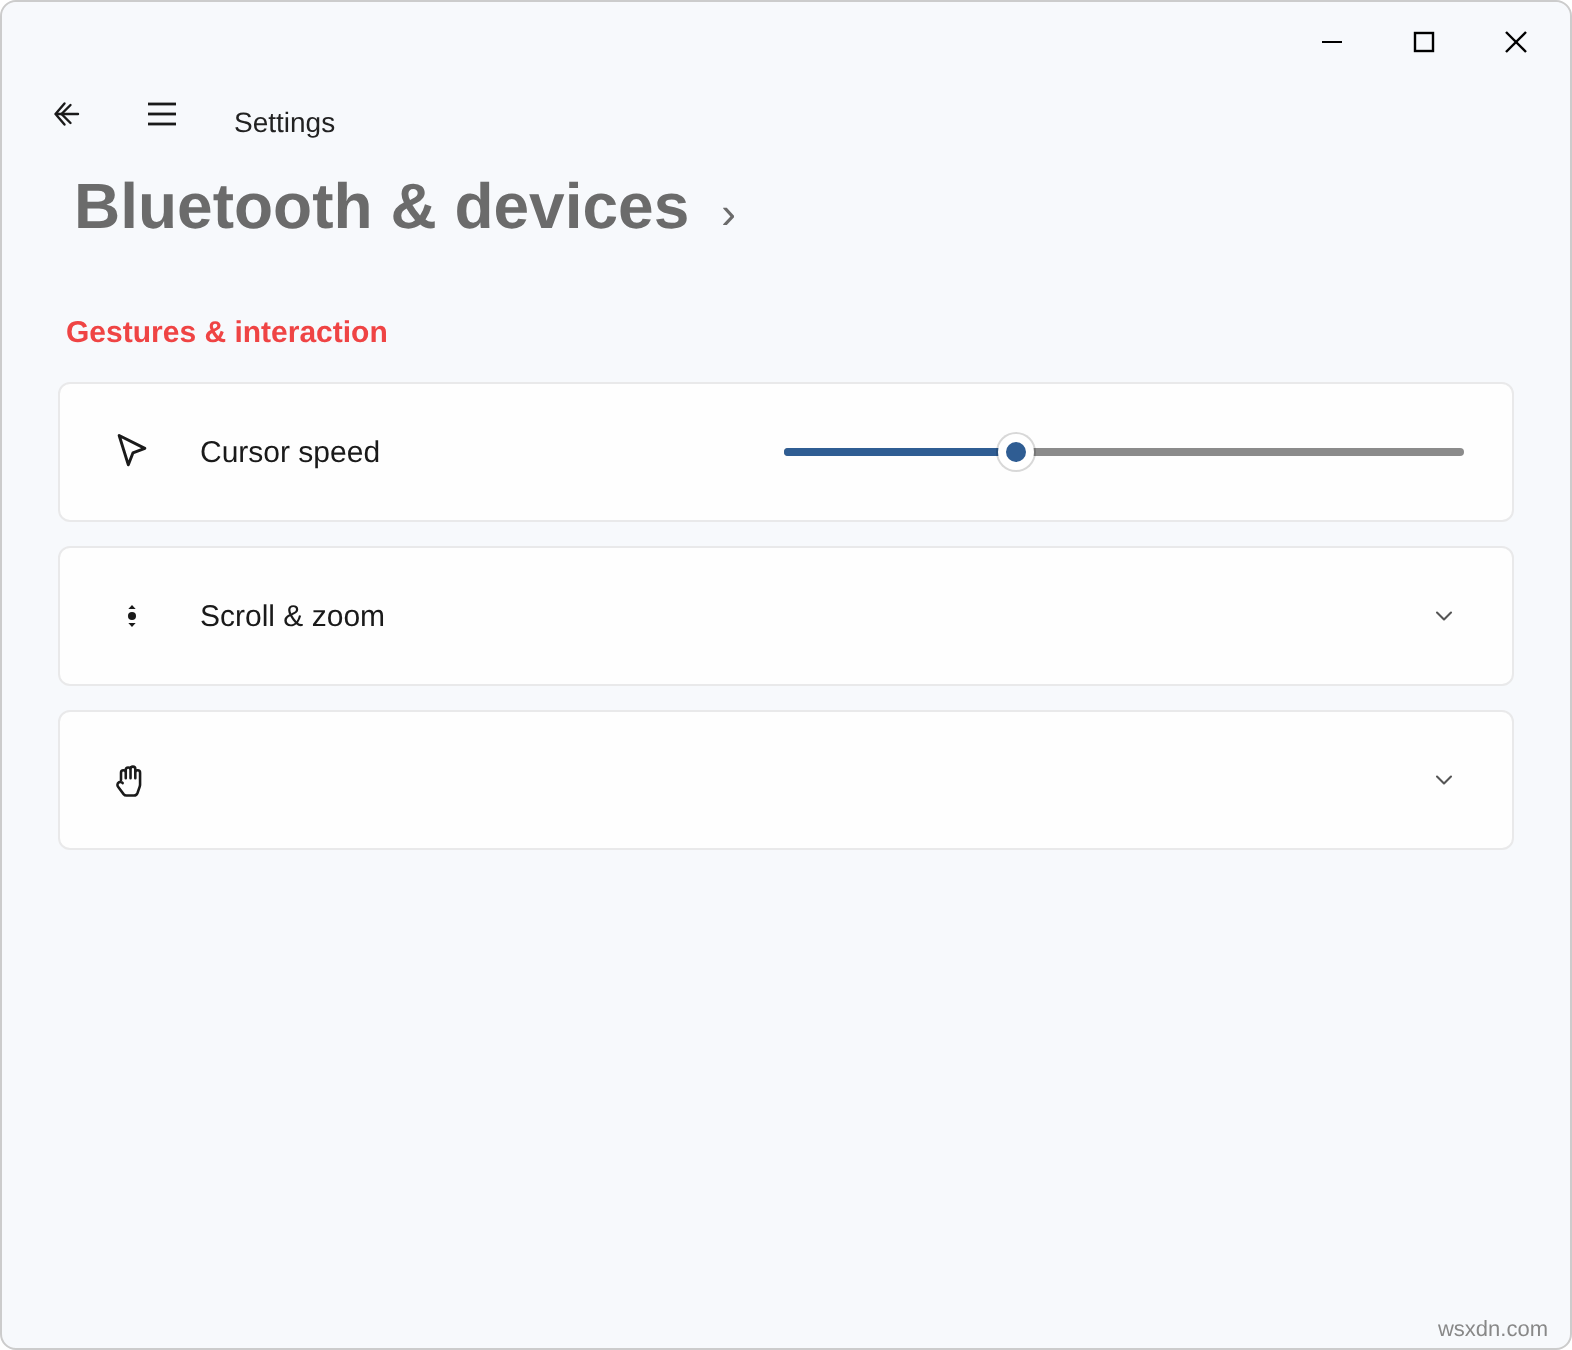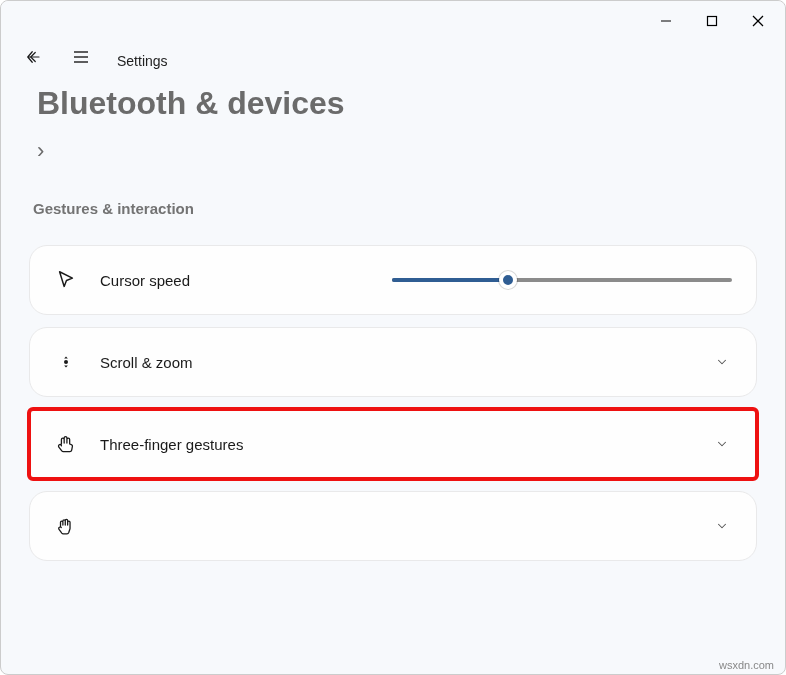--- a/index.html
+++ b/index.html
@@ -3,26 +3,26 @@
   <meta charset="utf-8">
   <style>
     * { box-sizing: border-box; margin: 0; padding: 0; font-family: "Segoe UI", -apple-system, sans-serif; }
     body { background: #fff; width: 786px; height: 675px; overflow: hidden; position: relative; }
     .window { width: 100%; height: 100%; background: #f7f9fc; border: 1px solid #ccc; border-radius: 8px; display: flex; flex-direction: column; }
     .titlebar { height: 40px; display: flex; align-items: center; justify-content: flex-end; padding: 0 4px; background: #f7f9fc; border-radius: 8px 8px 0 0; }
     .titlebar .ctl { width: 46px; height: 32px; display: flex; align-items: center; justify-content: center; border-radius: 4px; }
     .topbar { height: 28px; display: flex; align-items: flex-end; padding: 0 20px; gap: 24px; color: #1a1a1a; }
     .topbar .back, .topbar .menu { display: flex; align-items: center; justify-content: center; width: 24px; height: 24px; }
     .topbar .title { font-size: 14px; color: #222; }
-    .breadcrumb { padding: 16px 36px 0 36px; display: flex; align-items: baseline; gap: 16px; font-size: 32px; font-weight: 600; color: #1a1a1a; flex-direction: column; }
+    .breadcrumb { padding: 16px 36px 0 36px; display: flex; align-items: baseline; gap: 16px; font-size: 32px; font-weight: 600; color: #1a1a1a; }
     .breadcrumb .parent { color: #6b6b6b; font-weight: 600; }
     .breadcrumb .sep { color: #6b6b6b; font-size: 22px; font-weight: 400; }
     .content { flex: 1; padding: 36px 28px 20px 28px; overflow-y: auto; }
-    .section-header { font-size: 15px; font-weight: 600; color: #737373; margin-bottom: 28px; padding-left: 4px; }
-    .card { background: #fefefe; border: 1px solid #e9e9ea; border-radius: 18px; margin-bottom: 12px; display: flex; align-items: center; padding: 22px 24px; gap: 22px; }
+    .section-header { font-size: 15px; font-weight: 600; color: #ef4444; margin-bottom: 16px; padding-left: 4px; }
+    .card { background: #fefefe; border: 1px solid #e9e9ea; border-radius: 6px; margin-bottom: 12px; display: flex; align-items: center; padding: 22px 24px; gap: 22px; }
     .card .icon { width: 24px; height: 24px; display: flex; align-items: center; justify-content: center; flex-shrink: 0; color: #1a1a1a; }
     .card .label { font-size: 15px; color: #1a1a1a; flex-shrink: 0; }
     .card .chev { margin-left: auto; width: 20px; height: 20px; display: flex; align-items: center; justify-content: center; color: #555; }
     .card.slider-card .spacer { flex: 1; }
     .slider { width: 340px; height: 20px; position: relative; }
     .slider .track { position: absolute; top: 50%; left: 0; right: 0; height: 4px; transform: translateY(-50%); background: #8b8b8b; border-radius: 2px; }
     .slider .fill { position: absolute; top: 50%; left: 0; width: 34%; height: 4px; transform: translateY(-50%); background: #2f5d93; border-radius: 2px; }
     .slider .thumb { position: absolute; top: 50%; left: 34%; width: 18px; height: 18px; transform: translate(-50%,-50%); background: #2f5d93; border: 4px solid #fff; border-radius: 50%; box-shadow: 0 0 0 1px rgba(0,0,0,.15); }
     .highlight { outline: 4px solid #e11; outline-offset: -2px; border-radius: 4px; }
     .watermark { position: absolute; bottom: 4px; right: 12px; font-size: 11px; color: #888; }
@@ -102,33 +102,20 @@
           </svg>
       </div>
       <div class="label">Scroll &amp; zoom</div>
       <div class="chev">
         <svg width="14" height="14" viewBox="0 0 24 24">
             <path d="M6 9l6 6 6-6" stroke="#555" stroke-width="1.8" fill="none" stroke-linecap="round" stroke-linejoin="round"></path>
           </svg>
       </div>
     </div>
 
-    <div class="card highlight">
-      <div class="icon">
-        <svg width="22" height="22" viewBox="0 0 24 24" fill="none">
-            <path d="M7 12V7a1.5 1.5 0 013 0v4V5.5a1.5 1.5 0 013 0V11V7a1.5 1.5 0 013 0v5l1.8.6c.9.3 1.4 1.2 1.2 2.1l-.8 4c-.2 1-1 1.7-2 1.7H9c-.6 0-1.2-.3-1.6-.8l-3.2-4.3c-.6-.8-.4-1.9.4-2.4.7-.5 1.7-.3 2.2.4L7 14" stroke="#1a1a1a" stroke-width="1.4" stroke-linecap="round" stroke-linejoin="round"></path>
-          </svg>
-      </div>
-      <div class="label">Three-finger gestures</div>
-      <div class="chev">
-        <svg width="14" height="14" viewBox="0 0 24 24">
-            <path d="M6 9l6 6 6-6" stroke="#555" stroke-width="1.8" fill="none" stroke-linecap="round" stroke-linejoin="round"></path>
-          </svg>
-      </div>
-    </div>
 
     <div class="card">
       <div class="icon">
         <svg width="22" height="22" viewBox="0 0 24 24" fill="none">
             <path d="M6 12V8a1.3 1.3 0 012.6 0v3V6.5a1.3 1.3 0 012.6 0V11V6a1.3 1.3 0 012.6 0v5V8a1.3 1.3 0 012.6 0v6.5c0 .4-.1.8-.2 1.1l-1.2 3.5c-.3.8-1 1.4-1.9 1.4H9c-.6 0-1.2-.3-1.6-.8l-3-4c-.6-.8-.4-1.9.4-2.4.7-.5 1.6-.3 2.1.4" stroke="#1a1a1a" stroke-width="1.4" stroke-linecap="round" stroke-linejoin="round"></path>
           </svg>
       </div>
       <div class="chev">
         <svg width="14" height="14" viewBox="0 0 24 24">
             <path d="M6 9l6 6 6-6" stroke="#555" stroke-width="1.8" fill="none" stroke-linecap="round" stroke-linejoin="round"></path>

